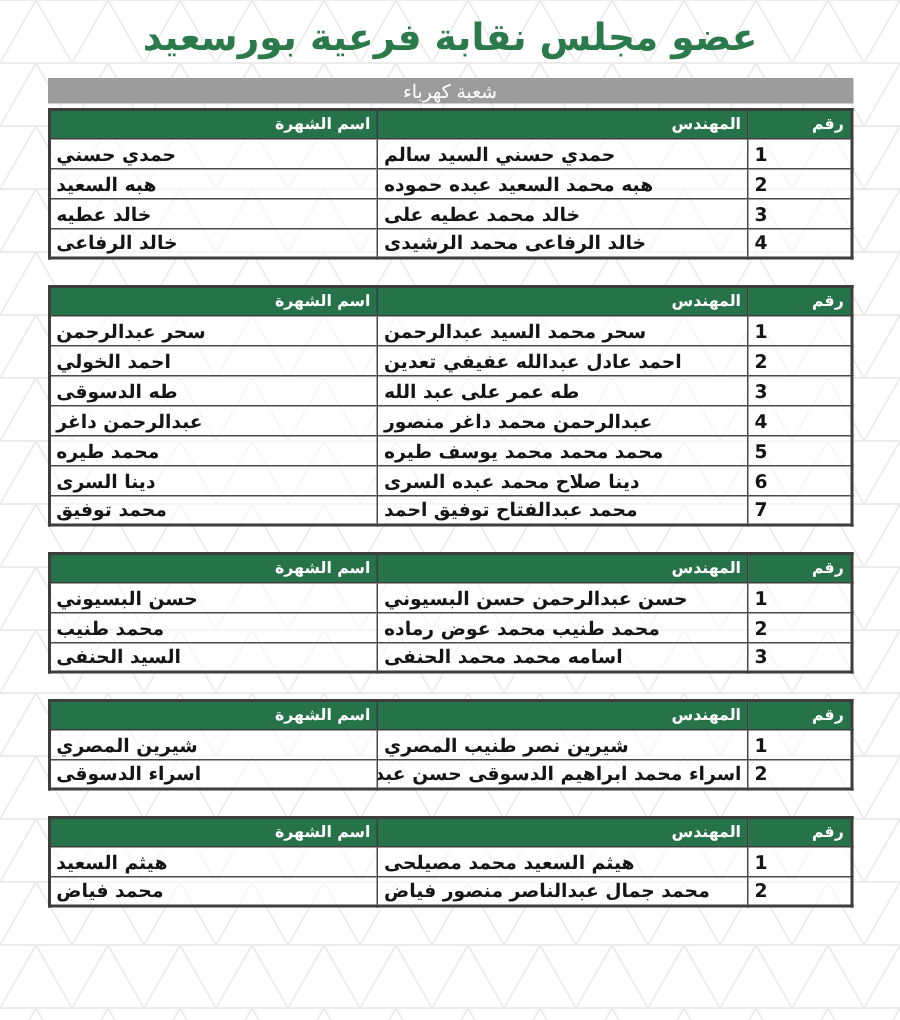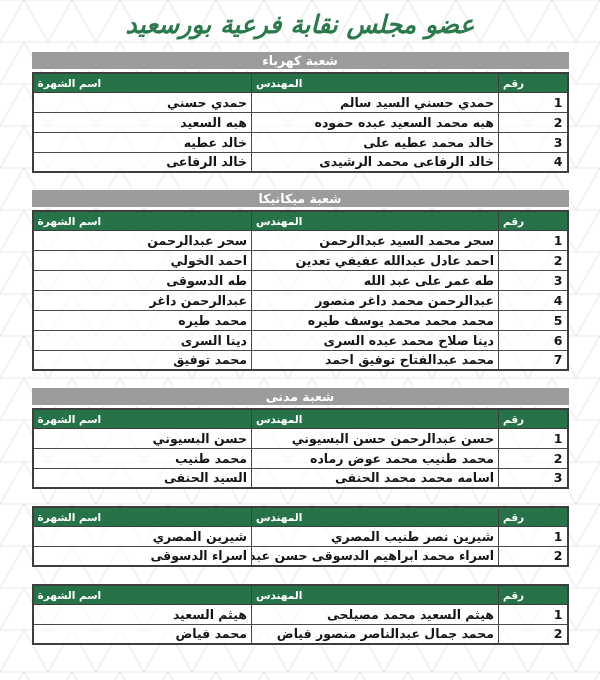--- a/index.html
+++ b/index.html
@@ -18,57 +18,56 @@
   }
   .bg-pattern{position:absolute;inset:0;z-index:0;pointer-events:none;}
   .page{position:relative;z-index:1;width:537px;margin:0 auto;padding-top:8px;}
   .page-title{
     color:var(--title-green);
     text-align:center;
     font-size:25px;
     font-weight:bold;
     margin:2px 0 13px 0;
     letter-spacing:0;
-    font-style:italic;
   }
   section.division{margin-bottom:17px;}
   .section-bar{
     background:var(--bar-gray);
     color:#ffffff;
     text-align:center;
     font-size:12.5px;
-    font-weight:bold;
+    font-weight:normal;
     height:17px;
     line-height:17px;
     margin-bottom:3px;
     white-space:nowrap;
     overflow:hidden;
   }
   table.roster{
     width:100%;
     border-collapse:collapse;
     table-layout:fixed;
     border:2px solid var(--border-dark);
     background:rgba(255,255,255,0.55);
   }
   table.roster th{
     background:var(--header-green);
     color:#ffffff;
     font-size:10.5px;
     font-weight:bold;
     height:19px;
     border:1px solid var(--border-dark);
-    text-align:left;
+    text-align:right;
     padding:0 4px;
   }
   table.roster td{
     font-size:12.5px;
     font-weight:bold;
     color:#151515;
-    text-align:right;
+    text-align:left;
     height:20px;
     border:1px solid #4a4a4a;
     padding:0 4px;
     white-space:nowrap;
     overflow:hidden;
   }
   .col-num{width:69px;}
   .col-eng{width:247px;}
   .col-nick{width:auto;}
 </style>
@@ -122,23 +121,20 @@
   <tr>
     <td class="col-num">4</td>
     <td class="col-eng">خالد الرفاعى محمد الرشيدى</td>
     <td class="col-nick">خالد الرفاعى</td>
   </tr>
 </tbody>
     </table>
   </section>
 
   <section class="division">
-    <div class="section-bar">
-      <span>شعبة ميكانيكا</span>
-    </div>
     <table class="roster">
       <thead>
         <tr>
           <th class="col-num">رقم</th>
           <th class="col-eng">المهندس</th>
           <th class="col-nick">اسم الشهرة</th>
         </tr>
       </thead>
       <tbody>
   <tr>
@@ -180,23 +176,20 @@
   <tr>
     <td class="col-num">7</td>
     <td class="col-eng">محمد عبدالفتاح توفيق احمد</td>
     <td class="col-nick">محمد توفيق</td>
   </tr>
 </tbody>
     </table>
   </section>
 
   <section class="division">
-    <div class="section-bar">
-      <span>شعبة مدنى</span>
-    </div>
     <table class="roster">
       <thead>
         <tr>
           <th class="col-num">رقم</th>
           <th class="col-eng">المهندس</th>
           <th class="col-nick">اسم الشهرة</th>
         </tr>
       </thead>
       <tbody>
   <tr>

